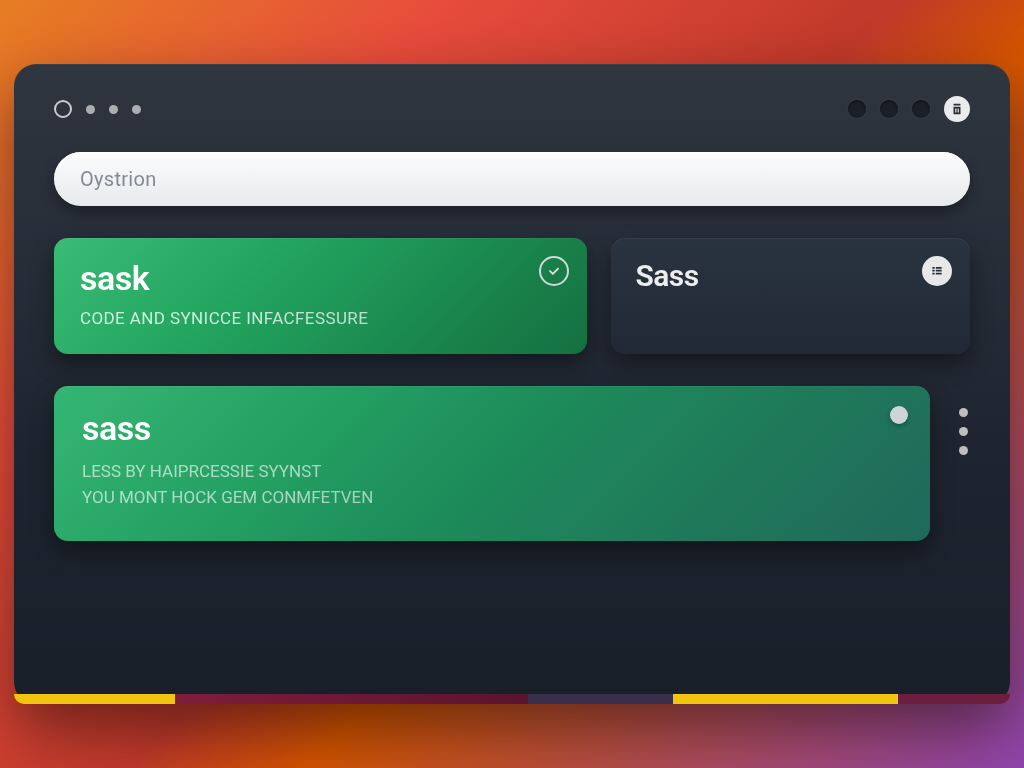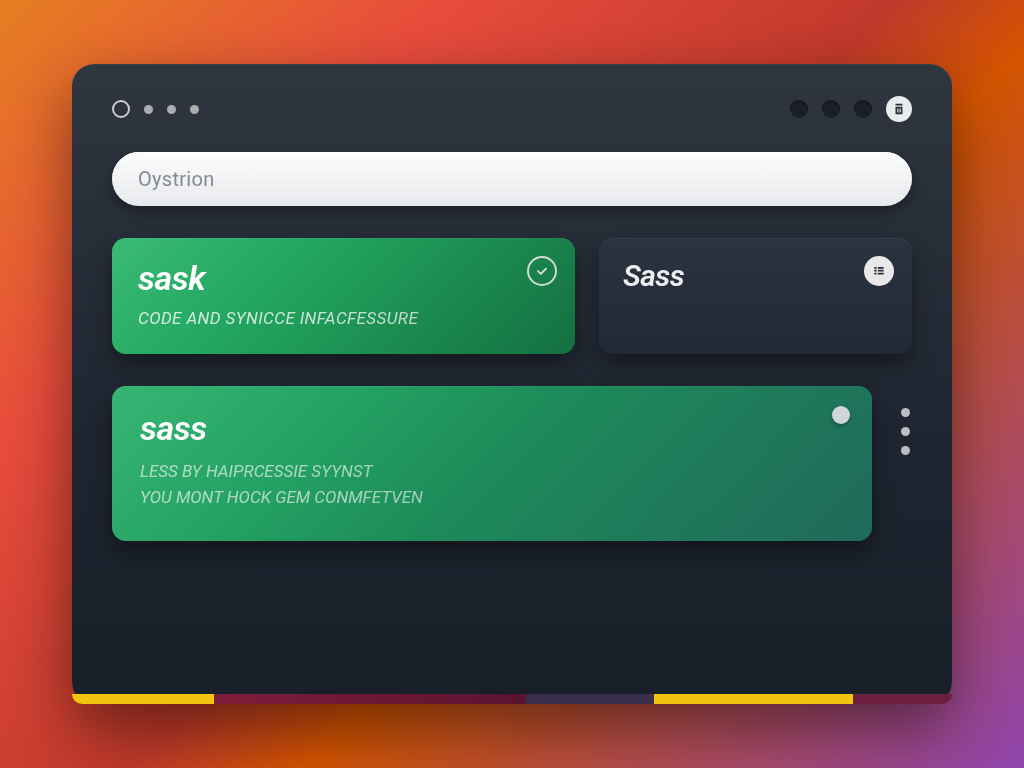--- a/index.html
+++ b/index.html
@@ -15,21 +15,21 @@
       #e74c3c 25%,
       #c0392b 50%,
       #d35400 60%,
       #8e44ad 100%);
     display: flex;
     align-items: center;
     justify-content: center;
   }
 
   .window {
-    width: 880px;
+    width: 996px;
     height: 640px;
     background: linear-gradient(180deg, #2f3640 0%, #1e2530 60%, #181f29 100%);
     border-radius: 22px;
     box-shadow:
       0 25px 60px rgba(0,0,0,0.45),
       inset 0 1px 0 rgba(255,255,255,0.05);
     position: relative;
     padding: 28px 40px 0 40px;
   }
 
@@ -88,21 +88,20 @@
     display: flex;
     gap: 24px;
     align-items: stretch;
   }
 
   .card {
     border-radius: 14px;
     position: relative;
     box-shadow: 0 10px 22px rgba(0,0,0,0.4), inset 0 1px 0 rgba(255,255,255,0.06);
     overflow: hidden;
-    font-style: italic;
   }
 
   .card-green-a {
     flex: 1.55;
     background: linear-gradient(135deg, #29b56a 0%, #1f9d5a 55%, #18834c 100%);
     padding: 20px 26px 26px 26px;
   }
   .card-green-a::after {
     
     content:"";

